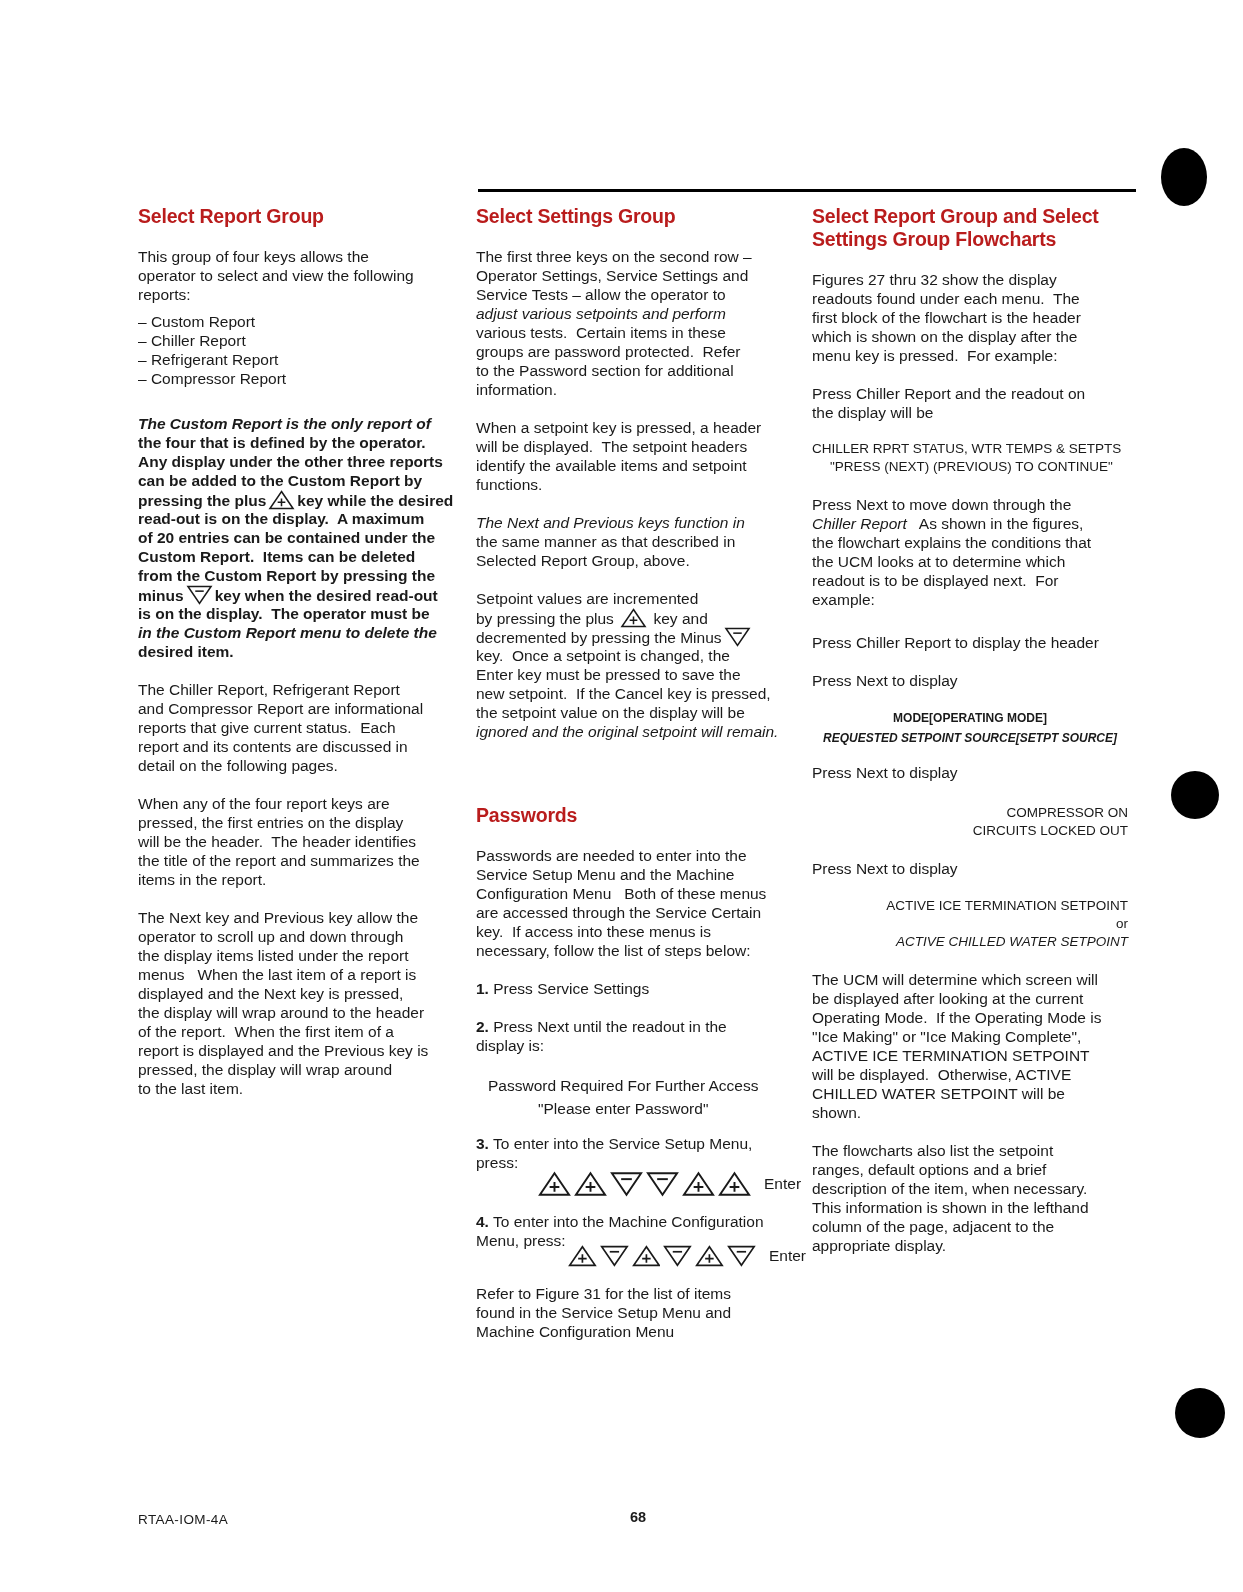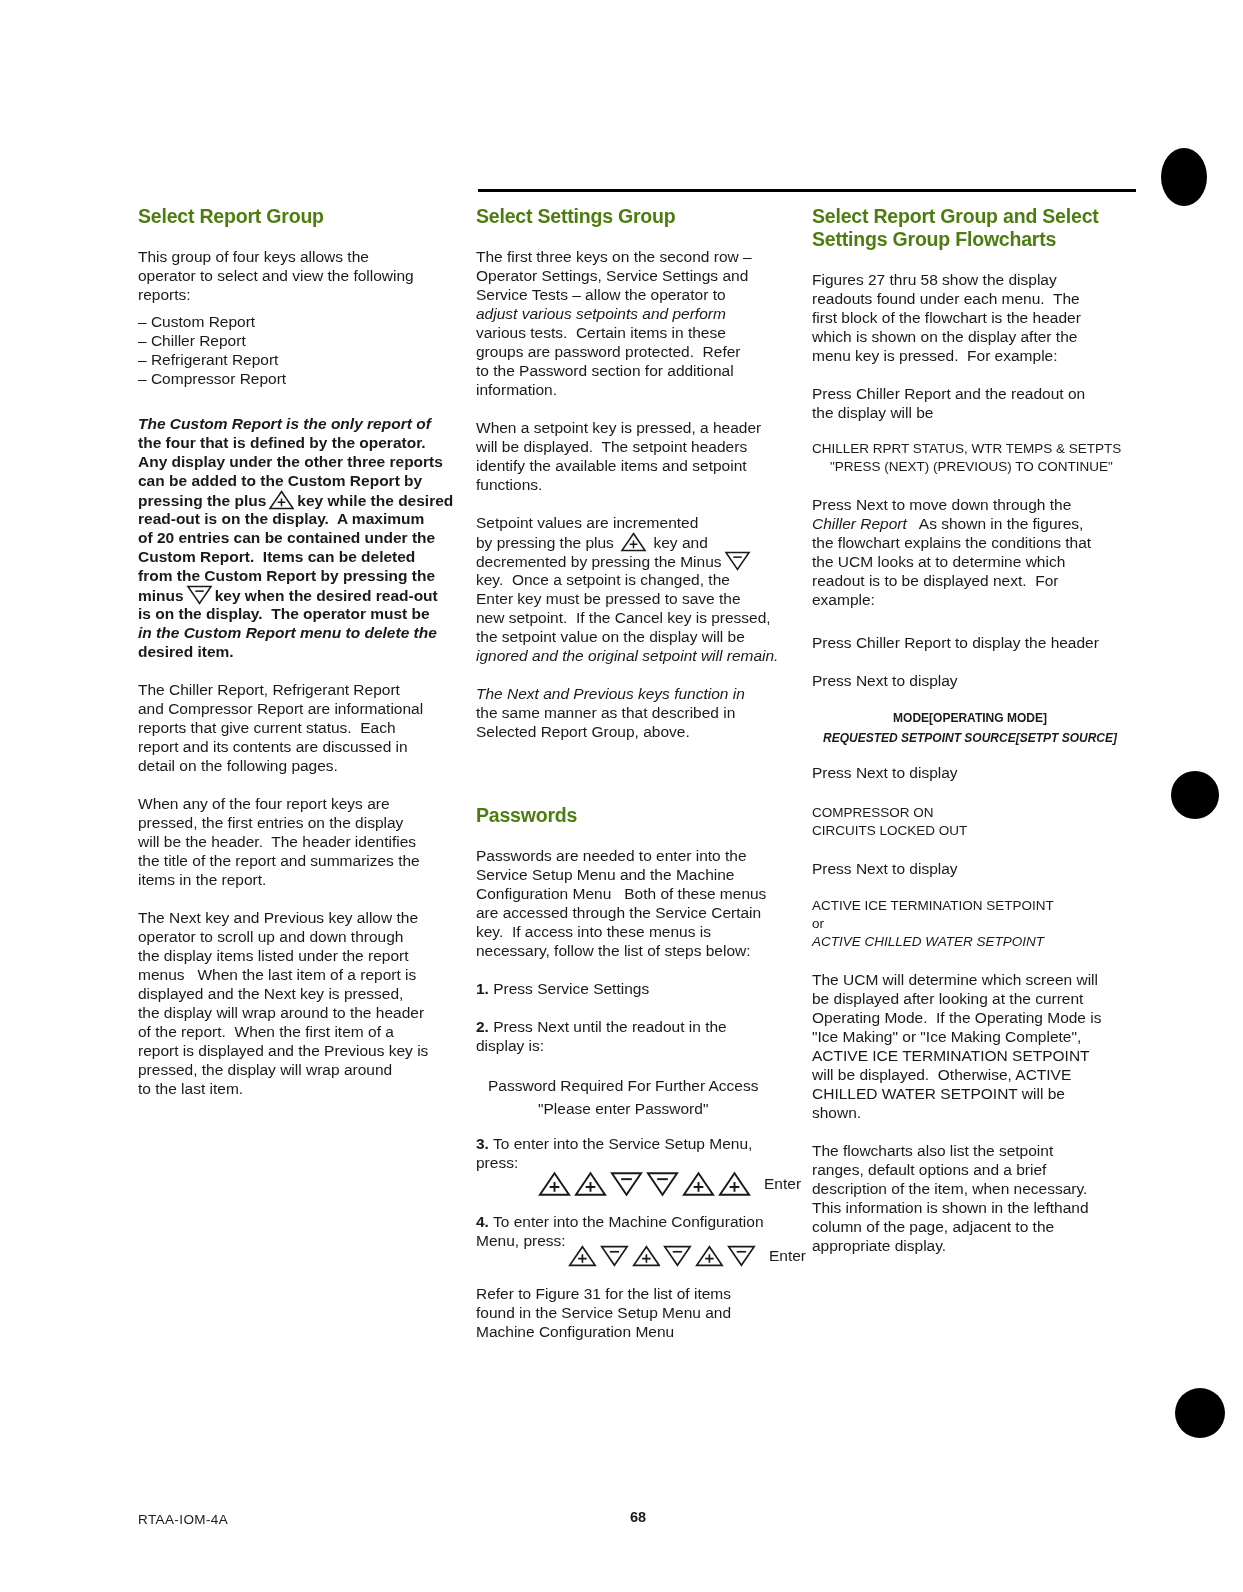--- a/index.html
+++ b/index.html
@@ -5,24 +5,24 @@
   html,body{margin:0;padding:0;background:#e8e8e8;}
   .page{position:relative;width:1243px;height:1592px;background:#ffffff;overflow:hidden;
         font-family:"Liberation Sans", sans-serif;color:#1a1a1a;}
   .col{position:absolute;top:205px;}
   #col-left{left:138px;width:330px;}
   #col-middle{left:476px;width:330px;}
   #col-right{left:812px;width:316px;}
   .block{margin-top:19px;}
   .block:first-child{margin-top:0;}
   .line{white-space:pre;font-size:15.5px;line-height:19px;height:19px;}
-  .h2 .line{font-size:19.5px;line-height:23px;height:23px;font-weight:700;color:#4d7c0f;letter-spacing:-0.2px;}
+  .h2 .line{font-size:19.5px;line-height:23px;height:23px;font-weight:700;color:#b91c1c;letter-spacing:-0.2px;}
   .disp-small .line{font-size:13.5px;line-height:18px;height:18px;}
   .disp-body .line{line-height:23px;height:23px;}
-  .disp-center{text-align:left;}
+  .disp-center{text-align:right;}
   .disp-row{display:flex;justify-content:center;font-size:12px;line-height:20px;height:20px;white-space:pre;font-weight:bold;}
   .keys{display:flex;align-items:center;height:28px;}
   .keys .enter{font-size:15.5px;margin-left:10px;}
   .key{display:inline-block;}
   .key svg{display:block;width:100%;height:100%;}
   .inline-key{width:27px;height:20px;vertical-align:-4px;margin:0 2px;}
   .seq-key{width:33px;height:26px;margin-right:3px;}
   .hrule{position:absolute;left:478px;top:189px;width:658px;height:3px;background:#000;}
   .dot{position:absolute;background:#000;border-radius:50%;}
   #dot1{left:1161px;top:148px;width:46px;height:58px;}
@@ -117,40 +117,40 @@
         <div class="line"><span>to the Password section for additional</span></div>
         <div class="line"><span>information.</span></div>
       </div>
       <div class="block p">
         <div class="line"><span>When a setpoint key is pressed, a header</span></div>
         <div class="line"><span>will be displayed.  The setpoint headers</span></div>
         <div class="line"><span>identify the available items and setpoint</span></div>
         <div class="line"><span>functions.</span></div>
       </div>
       <div class="block p">
+        <div class="line"><span style="font-style: italic;">The Next and Previous keys function in</span></div>
+        <div class="line"><span>the same manner as that described in</span></div>
+        <div class="line"><span>Selected Report Group, above.</span></div>
+      </div>
+      <div class="block p">
         <div class="line"><span>Setpoint values are incremented</span></div>
         <div class="line"><span>by pressing the plus </span><span class="key inline-key"><svg viewBox="0 0 34 26">
               <polygon points="17,2 32,24 2,24" fill="none" stroke="#1a1a1a" stroke-width="2"></polygon>
               <path d="M17 11 V21 M12 16 H22" stroke="#1a1a1a" stroke-width="2" fill="none"></path>
             </svg></span><span> key and</span></div>
         <div class="line"><span>decremented by pressing the Minus</span><span class="key inline-key"><svg viewBox="0 0 34 26">
               <polygon points="2,2 32,2 17,24" fill="none" stroke="#1a1a1a" stroke-width="2"></polygon>
               <path d="M11.5 8 H22.5" stroke="#1a1a1a" stroke-width="2" fill="none"></path>
             </svg></span></div>
         <div class="line"><span>key.  Once a setpoint is changed, the</span></div>
         <div class="line"><span>Enter key must be pressed to save the</span></div>
         <div class="line"><span>new setpoint.  If the Cancel key is pressed,</span></div>
         <div class="line"><span>the setpoint value on the display will be</span></div>
         <div class="line"><span style="font-style: italic;">ignored and the original setpoint will remain.</span></div>
       </div>
-      <div class="block p">
-        <div class="line"><span style="font-style: italic;">The Next and Previous keys function in</span></div>
-        <div class="line"><span>the same manner as that described in</span></div>
-        <div class="line"><span>Selected Report Group, above.</span></div>
-      </div>
       <div class="block h2" style="margin-top: 63px;">
         <div class="line">Passwords</div>
       </div>
       <div class="block p">
         <div class="line"><span>Passwords are needed to enter into the</span></div>
         <div class="line"><span>Service Setup Menu and the Machine</span></div>
         <div class="line"><span>Configuration Menu   Both of these menus</span></div>
         <div class="line"><span>are accessed through the Service Certain</span></div>
         <div class="line"><span>key.  If access into these menus is</span></div>
         <div class="line"><span>necessary, follow the list of steps below:</span></div>
@@ -257,21 +257,21 @@
         <div class="line"><span>found in the Service Setup Menu and</span></div>
         <div class="line"><span>Machine Configuration Menu</span></div>
       </div>
     </div>
   <div class="col" id="col-right">
       <div class="block h2">
         <div class="line">Select Report Group and Select</div>
         <div class="line">Settings Group Flowcharts</div>
       </div>
       <div class="block p">
-        <div class="line"><span>Figures 27 thru 58 show the display</span></div>
+        <div class="line"><span>Figures 27 thru 32 show the display</span></div>
         <div class="line"><span>readouts found under each menu.  The</span></div>
         <div class="line"><span>first block of the flowchart is the header</span></div>
         <div class="line"><span>which is shown on the display after the</span></div>
         <div class="line"><span>menu key is pressed.  For example:</span></div>
       </div>
       <div class="block p">
         <div class="line"><span>Press Chiller Report and the readout on</span></div>
         <div class="line"><span>the display will be</span></div>
       </div>
       <div class="block disp disp-small" style="margin-top: 18px;">

